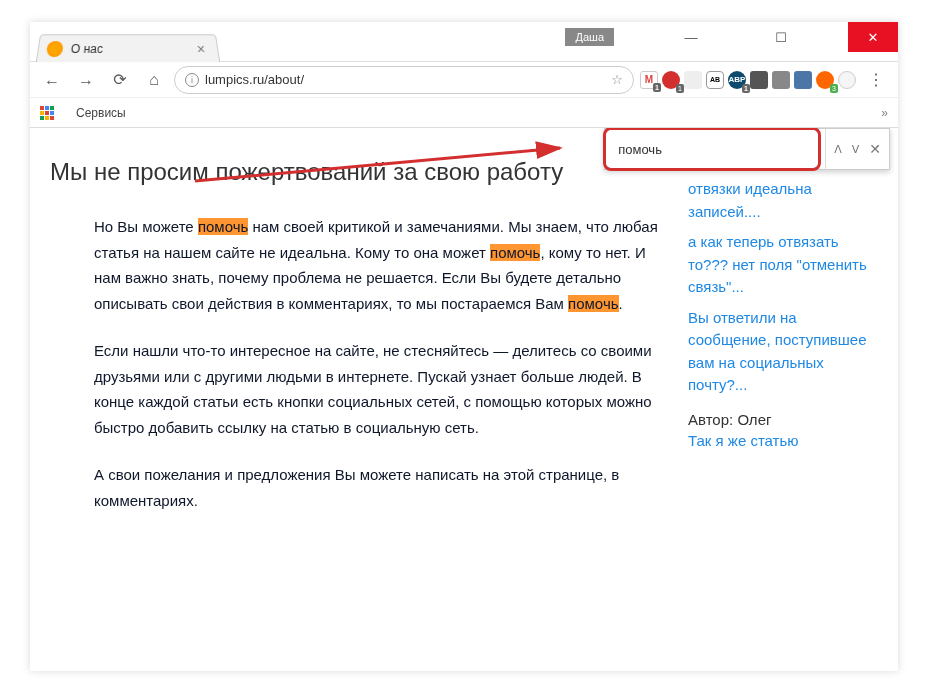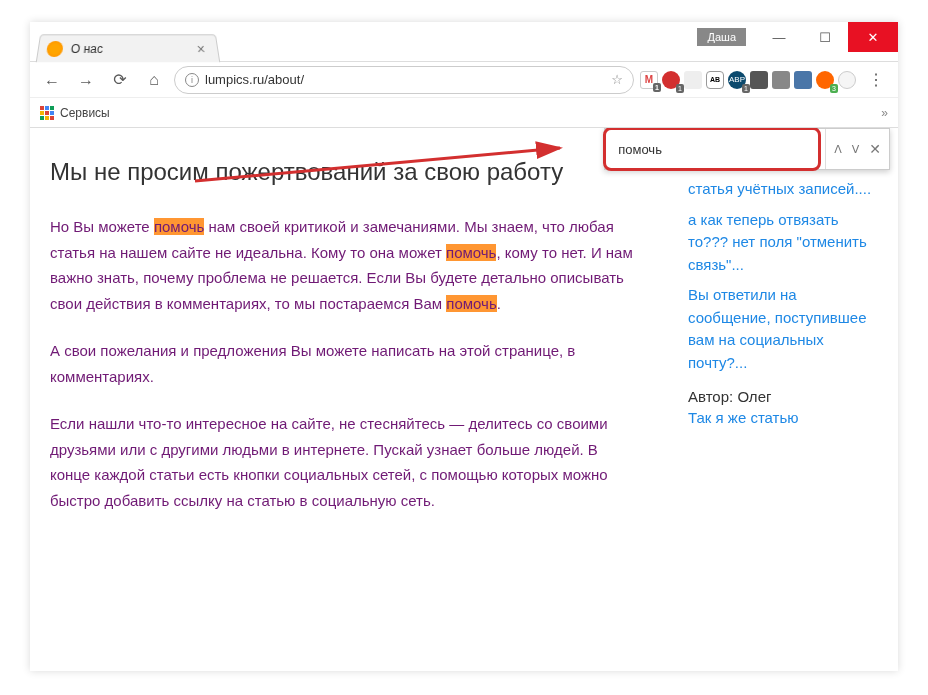--- a/index.html
+++ b/index.html
@@ -7,45 +7,45 @@
   
   .window { position: absolute; left: 30px; top: 22px; right: 30px; bottom: 24px; background: #fff; box-shadow: 0 0 8px rgba(0,0,0,0.15); display: flex; flex-direction: column; }
   
   .titlebar { height: 40px; background: #fff; display: flex; align-items: flex-start; border-bottom: 1px solid #ddd; position: relative; }
   .tab { margin-left: 8px; margin-top: 12px; height: 28px; background: #f2f2f2; display: flex; align-items: center; padding: 0 8px; border-top-left-radius: 4px; border-top-right-radius: 4px; position: relative; min-width: 180px; border: 1px solid #ccc; border-bottom: none; transform: perspective(40px) rotateX(4deg); }
   .tab-content { display: flex; align-items: center; gap: 8px; transform: perspective(40px) rotateX(-4deg); }
   .favicon { width: 16px; height: 16px; background: radial-gradient(circle, #ffa500 40%, #ff8c00 100%); border-radius: 50%; }
   .tab-title { font-size: 12px; color: #333; }
   .tab-close { margin-left: auto; font-size: 14px; color: #777; cursor: pointer; padding: 0 4px; }
   
-  .win-controls { position: absolute; right: 0; top: 0; display: flex; }
+  .win-controls { position: absolute; right: 0; top: 0; display: flex; gap: 44px; }
   .user-label { background: #888; color: #fff; font-size: 11px; padding: 2px 10px; margin-top: 6px; margin-right: 10px; height: 18px; display: flex; align-items: center; }
   .win-btn { width: 46px; height: 30px; display: flex; align-items: center; justify-content: center; color: #555; font-size: 13px; }
   .win-btn.close { background: #e81123; color: #fff; width: 50px; }
   
   .addr-bar { height: 36px; display: flex; align-items: center; padding: 0 8px; gap: 6px; border-bottom: 1px solid #eee; }
   .nav-btn { width: 28px; height: 28px; display: flex; align-items: center; justify-content: center; color: #5a5a5a; font-size: 16px; }
   .omnibox { flex: 1; height: 28px; border: 1px solid #ccc; border-radius: 14px; display: flex; align-items: center; padding: 0 10px; gap: 6px; color: #333; font-size: 13px; }
   .omnibox .info { width: 14px; height: 14px; border: 1px solid #888; border-radius: 50%; display: flex; align-items: center; justify-content: center; font-size: 9px; color: #888; }
   .ext-icons { display: flex; gap: 4px; align-items: center; }
   .ext { width: 18px; height: 18px; border-radius: 3px; position: relative; }
   .badge { position: absolute; right: -4px; bottom: -4px; background: #666; color:#fff; font-size: 7px; padding: 0 2px; border-radius: 2px; line-height: 9px; }
   .badge.green { background: #4CAF50; }
   
-  .bookmarks { height: 30px; display: flex; align-items: center; padding: 0 10px; gap: 6px; border-bottom: 1px solid #ddd; font-size: 12px; color: #444; position: relative; }
+  .bookmarks { height: 30px; display: flex; align-items: center; padding: 0 10px; gap: 22px; border-bottom: 1px solid #ddd; font-size: 12px; color: #444; position: relative; }
   .apps-icon { width: 14px; height: 14px; display: grid; grid-template-columns: repeat(3,1fr); gap: 1px; }
   .apps-icon span:nth-child(1){background:#db4437}.apps-icon span:nth-child(2){background:#4285f4}.apps-icon span:nth-child(3){background:#0f9d58}
   .apps-icon span:nth-child(4){background:#f4b400}.apps-icon span:nth-child(5){background:#db4437}.apps-icon span:nth-child(6){background:#4285f4}
   .apps-icon span:nth-child(7){background:#0f9d58}.apps-icon span:nth-child(8){background:#f4b400}.apps-icon span:nth-child(9){background:#db4437}
   .bm-chevron { position: absolute; right: 10px; color: #888; }
   
   .content { flex: 1; display: flex; overflow: hidden; position: relative; }
   .main { flex: 1; padding: 30px 20px 20px 20px; overflow: hidden; }
   .main h1 { font-size: 24px; font-weight: 300; color: #333; margin-bottom: 28px; }
-  .main p { font-size: 15px; color: #701a75; line-height: 1.7; margin-bottom: 22px; max-width: 590px; }
+  .main p { font-size: 15px; color: #0f172a; line-height: 1.7; margin-bottom: 22px; max-width: 590px; margin-left: 44px; }
   .highlight { background: #ff9632; }
   
   .sidebar { width: 210px; padding: 50px 20px 10px 0; font-size: 15px; }
   .side-item { margin-bottom: 8px; }
   .side-link { color: #1e88e5; line-height: 1.5; }
   .side-author { color: #333; margin-top: 14px; margin-bottom: 2px; }
   
   .findbar-wrap { position: absolute; right: 8px; top: 0px; display: flex; align-items: center; background: #fff; border: 1px solid #ccc; box-shadow: 0 2px 6px rgba(0,0,0,0.2); height: 42px; }
   .findbar { width: 210px; height: 32px; display:flex; align-items:center; margin: 5px; }
   .findbar input { width: 190px; border: none; outline: none; font-size: 13px; padding: 6px 8px; color: #333; }
@@ -85,21 +85,21 @@
       <span>lumpics.ru/about/</span>
       <span style="margin-left:auto;color:#888">☆</span>
     </div>
     <div class="ext-icons">
       <div class="ext" style="background:#fff;border:1px solid #ccc;display:flex;align-items:center;justify-content:center;font-size:10px;font-weight:bold;color:#d44">M<div class="badge">1</div></div>
       <div class="ext" style="background:#d32f2f;border-radius:50%">
           <div class="badge">1</div>
         </div>
       <div class="ext" style="background:#eee"></div>
       <div class="ext" style="background:#fff;border:1px solid #999;border-radius:4px;display:flex;align-items:center;justify-content:center;font-size:7px;font-weight:bold">AB</div>
-      <div class="ext" style="background:#0c4a6e;border-radius:50%;display:flex;align-items:center;justify-content:center;color:#fff;font-size:8px;font-weight:normal">ABP<div class="badge">1</div></div>
+      <div class="ext" style="background:#0c4a6e;border-radius:50%;display:flex;align-items:center;justify-content:center;color:#fff;font-size:8px;font-weight:bold">ABP<div class="badge">1</div></div>
       <div class="ext" style="background:#555;border-radius:3px"></div>
       <div class="ext" style="background:#888;border-radius:3px"></div>
       <div class="ext" style="background:#4a76a8;border-radius:3px"></div>
       <div class="ext" style="background:#ff6600;border-radius:50%">
           <div class="badge green">3</div>
         </div>
       <div class="ext" style="background:#f5f5f5;border-radius:50%;border:1px solid #ccc"></div>
     </div>
     <div class="nav-btn">⋮</div>
   </div>
@@ -132,26 +132,26 @@
         <span>✕</span>
       </div>
       <div class="red-highlight" style="left:-2px;top:-2px;width:218px;height:44px"></div>
     </div>
 
     <div class="main">
       <h1>Мы не просим пожертвований за свою работу</h1>
       <p>
         <span>Но Вы можете </span><span class="highlight">помочь</span><span> нам своей критикой и замечаниями. Мы знаем, что любая статья на нашем сайте не идеальна. Кому то она может </span><span class="highlight">помочь</span><span>, кому то нет. И нам важно знать, почему проблема не решается. Если Вы будете детально описывать свои действия в комментариях, то мы постараемся Вам </span><span class="highlight">помочь</span><span>.</span>
       </p>
+      <p>Если нашли что-то интересное на сайте, не стесняйтесь — делитесь со своими друзьями или с другими людьми в интернете. Пускай узнает больше людей. В конце каждой статьи есть кнопки социальных сетей, с помощью которых можно быстро добавить ссылку на статью в социальную сеть.</p>
       <p>А свои пожелания и предложения Вы можете написать на этой странице, в комментариях.</p>
-      <p>Если нашли что-то интересное на сайте, не стесняйтесь — делитесь со своими друзьями или с другими людьми в интернете. Пускай узнает больше людей. В конце каждой статьи есть кнопки социальных сетей, с помощью которых можно быстро добавить ссылку на статью в социальную сеть.</p>
     </div>
 
     <div class="sidebar">
-      <div class="side-item side-link">статья учётных записей....</div>
+      <div class="side-item side-link">отвязки идеальна записей....</div>
       <div class="side-item side-link">а как теперь отвязать то??? нет поля "отменить связь"...</div>
       <div class="side-item side-link">Вы ответили на сообщение, поступившее вам на социальных почту?...</div>
       <div class="side-author"><span>Автор: </span><span>Олег</span></div>
       <div class="side-item side-link">Так я же статью</div>
     </div>
 
     <svg class="arrow-svg" style="left:160px;top:8px" width="400" height="60">
       <defs>
           <marker id="ah" markerWidth="10" markerHeight="10" refX="8" refY="3" orient="auto">
             <path d="M0,0 L0,6 L9,3 z" fill="#d32f2f"></path>

